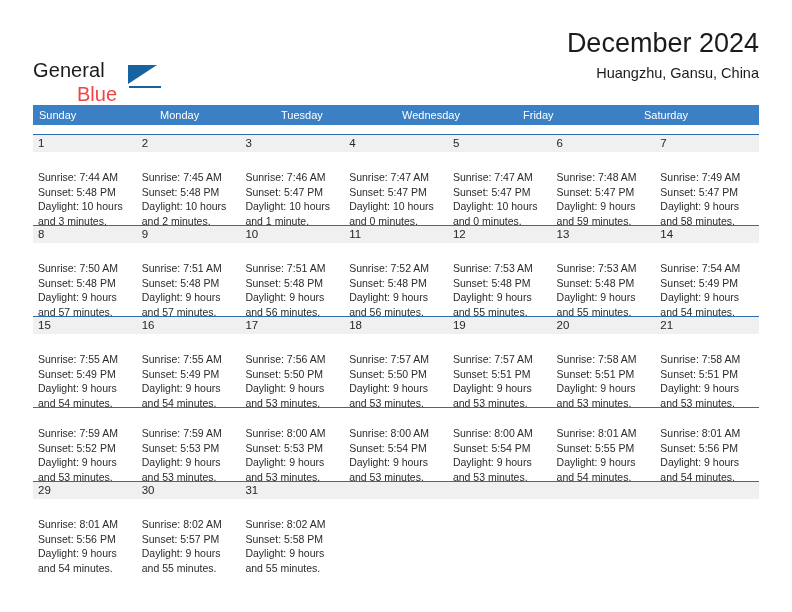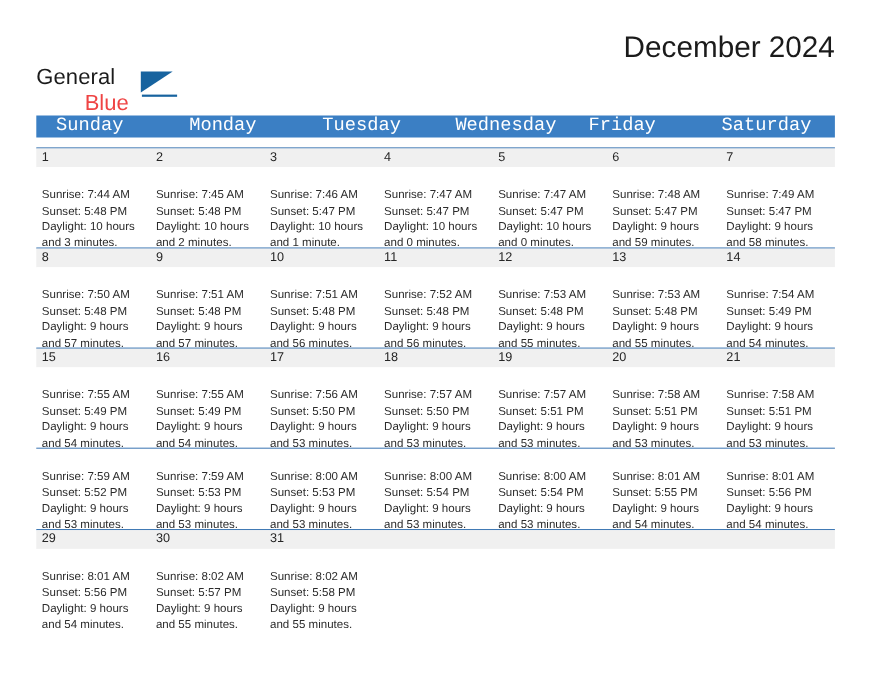--- a/index.html
+++ b/index.html
@@ -101,27 +101,26 @@
     top: 105px;
     width: 726px;
   }
   .dow-row {
     display: flex;
     background: #3b7fc4;
     height: 20px;
   }
   .dow {
     flex: 1 1 0;
-    font-size: 17px;
+    font-size: 11px;
     color: #ffffff;
     line-height: 20px;
-    padding-left: 18px;
+    padding-left: 6px;
     box-sizing: border-box;
     white-space: nowrap;
-    font-family: Liberation Mono, monospace;
   }
 
   .week {
     margin-top: 9px;
     border-top: 1.5px solid #2d6cad;
   }
   .week:first-of-type {
     margin-top: 0;
     border-top: none;
   }
@@ -170,20 +169,21 @@
 
     <div class="brand">
       <span class="brand-general">General</span>
       <span class="brand-triangle"></span>
       <span class="brand-underline"></span>
       <span class="brand-blue">Blue</span>
     </div>
 
     <div class="title-block">
       <div class="cal-title">December 2024</div>
+      <div class="cal-subtitle">Huangzhu, Gansu, China</div>
     </div>
 
   </div>
 
   <div class="calendar">
 
     <div class="dow-row">
       <div class="dow">Sunday</div>
       <div class="dow">Monday</div>
       <div class="dow">Tuesday</div>

